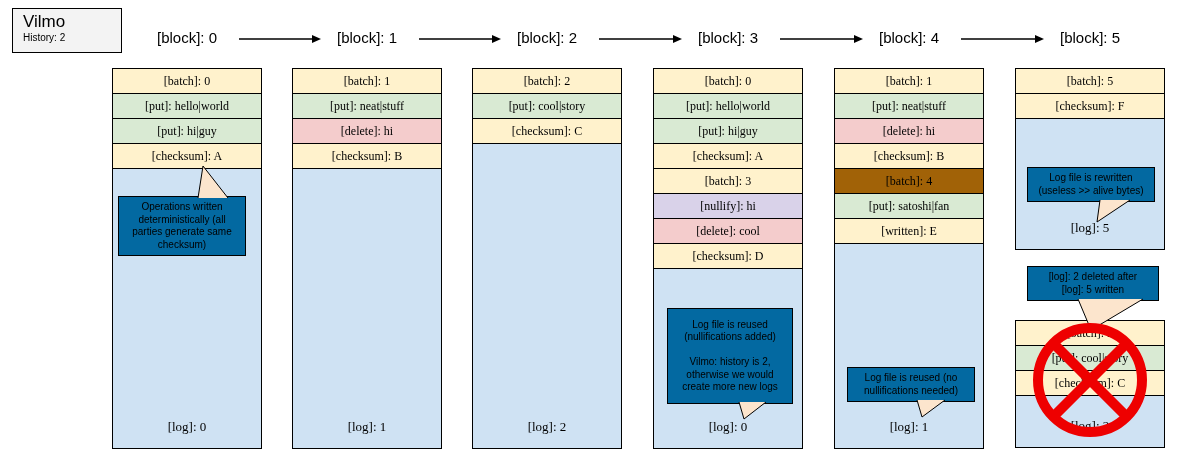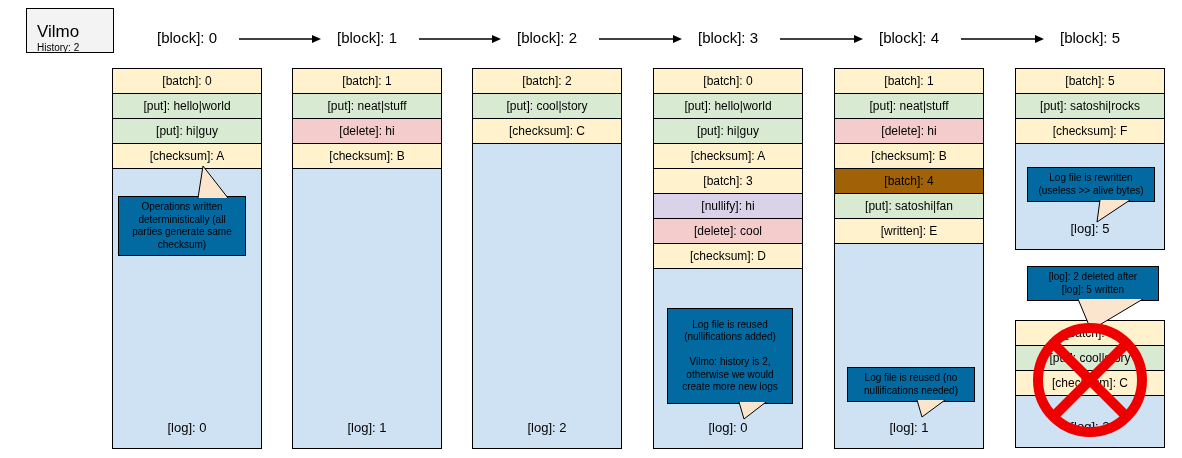--- a/index.html
+++ b/index.html
@@ -2,35 +2,35 @@
 <html><head>
 <meta charset="utf-8">
 <style>
   html,body{margin:0;padding:0;background:#ffffff;}
   #canvas{
     position:relative;width:1182px;height:458px;background:#ffffff;
     font-family:"Liberation Sans",sans-serif;color:#000;overflow:hidden;
   }
   
   .legend{
-    position:absolute;left:26px;top:8px;width:88px;height:45px;
+    position:absolute;left:12px;top:8px;width:110px;height:45px;
     background:#f3f3f3;border:1px solid #000;box-sizing:border-box;
-    padding:13px 0 0 10px;z-index:1;
+    padding:3px 0 0 10px;z-index:1;
   }
   .legend-title{font-size:17px;line-height:20px;}
   .legend-sub{font-size:10px;line-height:12px;}
   
   .block-label{
     position:absolute;top:29px;width:120px;text-align:center;
     font-size:15px;line-height:18px;z-index:1;
   }
   
   .col{
     position:absolute;border:1px solid #000;box-sizing:border-box;
-    width:150px;display:flex;flex-direction:column;z-index:1;background:#cfe2f3;
+    width:150px;display:flex;flex-direction:column;z-index:1;background:#cfe2f3;font-family:Liberation Serif, serif;
   }
   .op-row{
     height:25px;flex:0 0 25px;border-bottom:1px solid #000;box-sizing:border-box;
     display:flex;align-items:center;justify-content:center;
     font-size:12px;white-space:nowrap;overflow:hidden;
   }
   .log-area{
     flex:1 1 auto;position:relative;background:#cfe2f3;
   }
   .log-label{
@@ -114,21 +114,20 @@
         <div class="op-row" style="background: rgb(255, 242, 204);">[checksum]: B</div>
         <div class="op-row" style="background: #a16207;">[batch]: 4</div>
         <div class="op-row" style="background: rgb(217, 234, 211);">[put]: satoshi|fan</div>
         <div class="op-row" style="background: rgb(255, 242, 204);">[written]: E</div>
         <div class="log-area">
           <div class="log-label">[log]: 1</div>
         </div>
       </div>
       <div class="col" style="left: 1015px; top: 68px; height: 182px;">
         <div class="op-row" style="background: rgb(255, 242, 204);">[batch]: 5</div>
-        <div class="op-row" style="background: rgb(217, 234, 211);">[put]: satoshi|rocks</div>
         <div class="op-row" style="background: rgb(255, 242, 204);">[checksum]: F</div>
         <div class="log-area">
           <div class="log-label">[log]: 5</div>
         </div>
       </div>
       <div class="col" style="left: 1015px; top: 320px; height: 128px;">
         <div class="op-row" style="background: rgb(255, 242, 204);">[batch]: 2</div>
         <div class="op-row" style="background: rgb(217, 234, 211);">[put]: cool|story</div>
         <div class="op-row" style="background: rgb(255, 242, 204);">[checksum]: C</div>
         <div class="log-area">

